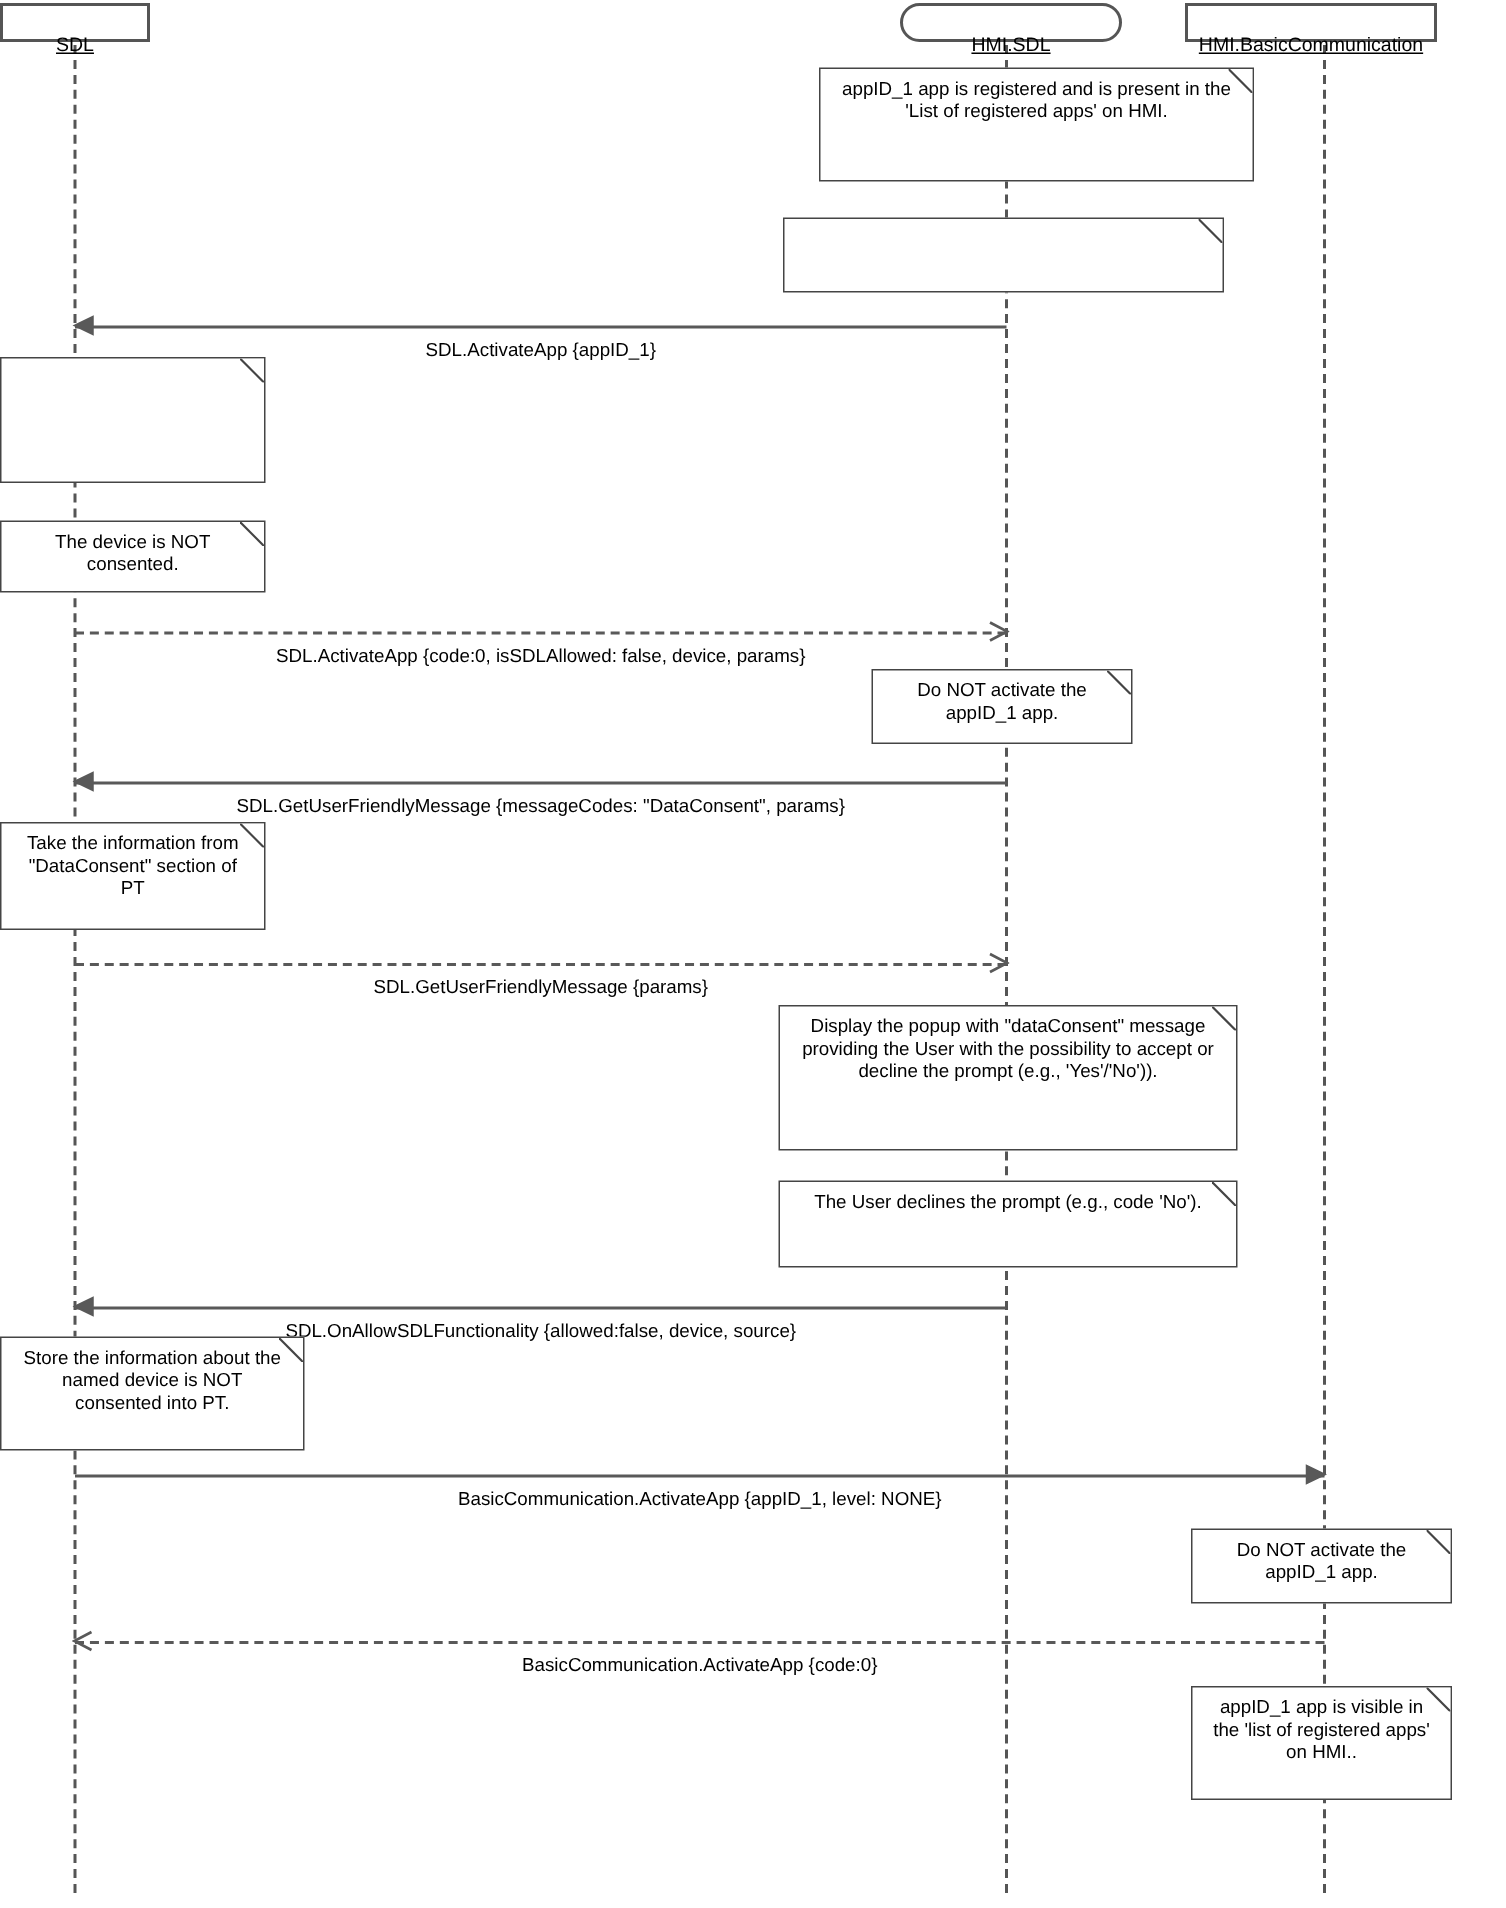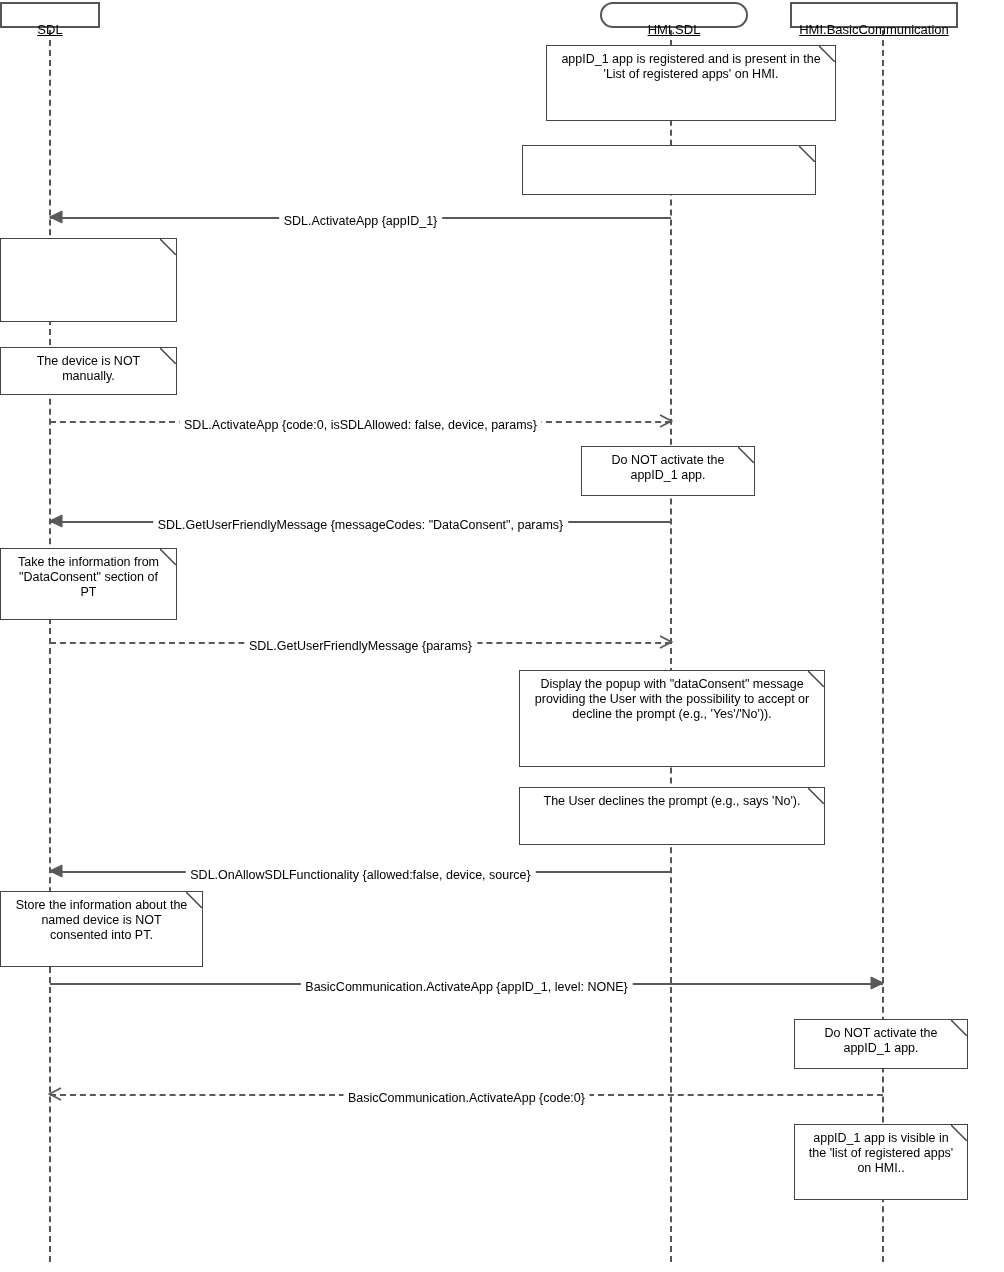--- a/index.html
+++ b/index.html
@@ -77,21 +77,21 @@
     left: 0;
     right: 0;
     height: 0;
     border-top: 2px solid #595959;
   }
   .msg.dashed .line {
     border-top: 2px dashed #595959;
   }
   .msg .label {
     position: absolute;
-    top: 4px;
+    top: 16px;
     left: 50%;
     transform: translateX(-50%);
     background: #ffffff;
     padding: 0 5px;
     font-size: 12.5px;
     line-height: 18px;
     white-space: nowrap;
     color: #000000;
   }
   .msg .arrow-head {
@@ -195,21 +195,21 @@
         </svg>
       </div>
       <div class="note" style="left: 0px; top: 238px; width: 177px; height: 84px;">
         <svg class="fold-line" viewBox="0 0 16 16">
           <path d="M 0 0 L 16 16 L 16 0 Z" fill="#ffffff"></path>
           <path d="M 0 0 L 16 16" fill="none" stroke="#444444" stroke-width="1.5"></path>
           <path d="M 0 0 L 0 0"></path>
         </svg>
       </div>
       <div class="note" style="left: 0px; top: 347px; width: 177px; height: 48px;">
-        <span class="note-text">The device is NOT manually.</span>
+        <span class="note-text">The device is NOT consented.</span>
         <svg class="fold-line" viewBox="0 0 16 16">
           <path d="M 0 0 L 16 16 L 16 0 Z" fill="#ffffff"></path>
           <path d="M 0 0 L 16 16" fill="none" stroke="#444444" stroke-width="1.5"></path>
           <path d="M 0 0 L 0 0"></path>
         </svg>
       </div>
       <div class="note" style="left: 581px; top: 446px; width: 174px; height: 50px;">
         <span class="note-text">Do NOT activate the appID_1 app.</span>
         <svg class="fold-line" viewBox="0 0 16 16">
           <path d="M 0 0 L 16 16 L 16 0 Z" fill="#ffffff"></path>
@@ -227,21 +227,21 @@
       </div>
       <div class="note" style="left: 519px; top: 670px; width: 306px; height: 97px;">
         <span class="note-text">Display the popup with  "dataConsent" message providing the User with the possibility to accept or decline the prompt (e.g., 'Yes'/'No')).</span>
         <svg class="fold-line" viewBox="0 0 16 16">
           <path d="M 0 0 L 16 16 L 16 0 Z" fill="#ffffff"></path>
           <path d="M 0 0 L 16 16" fill="none" stroke="#444444" stroke-width="1.5"></path>
           <path d="M 0 0 L 0 0"></path>
         </svg>
       </div>
       <div class="note" style="left: 519px; top: 787px; width: 306px; height: 58px;">
-        <span class="note-text">The User declines the prompt (e.g., says 'No').</span>
+        <span class="note-text">The User declines the prompt (e.g., code 'No').</span>
         <svg class="fold-line" viewBox="0 0 16 16">
           <path d="M 0 0 L 16 16 L 16 0 Z" fill="#ffffff"></path>
           <path d="M 0 0 L 16 16" fill="none" stroke="#444444" stroke-width="1.5"></path>
           <path d="M 0 0 L 0 0"></path>
         </svg>
       </div>
       <div class="note" style="left: 0px; top: 891px; width: 203px; height: 76px;">
         <span class="note-text">Store the information about the named device is NOT consented into PT.</span>
         <svg class="fold-line" viewBox="0 0 16 16">
           <path d="M 0 0 L 16 16 L 16 0 Z" fill="#ffffff"></path>

